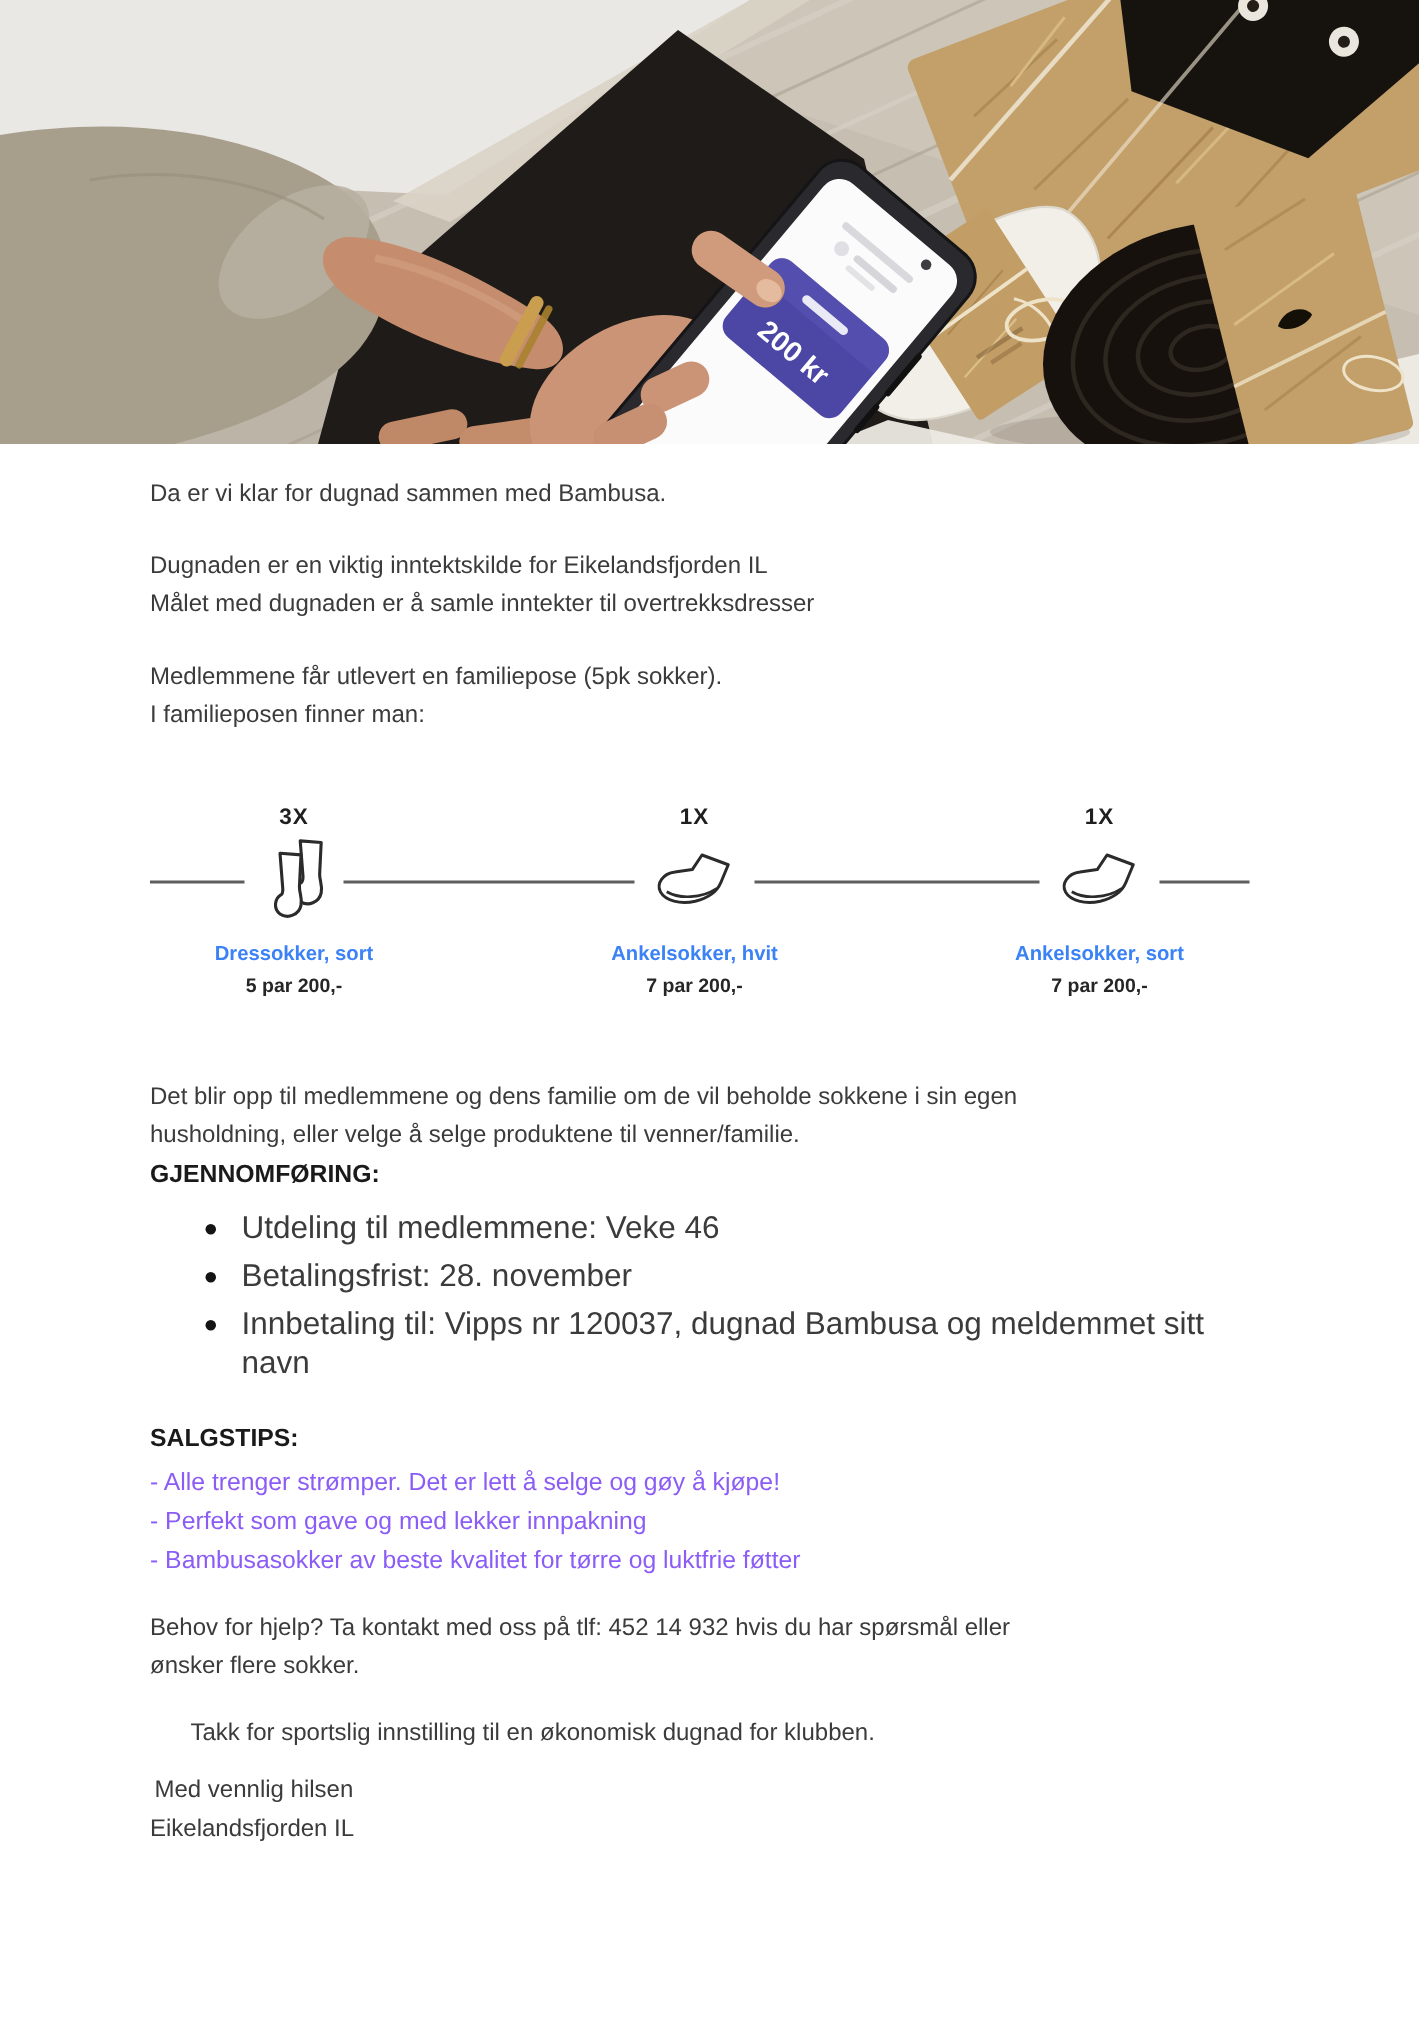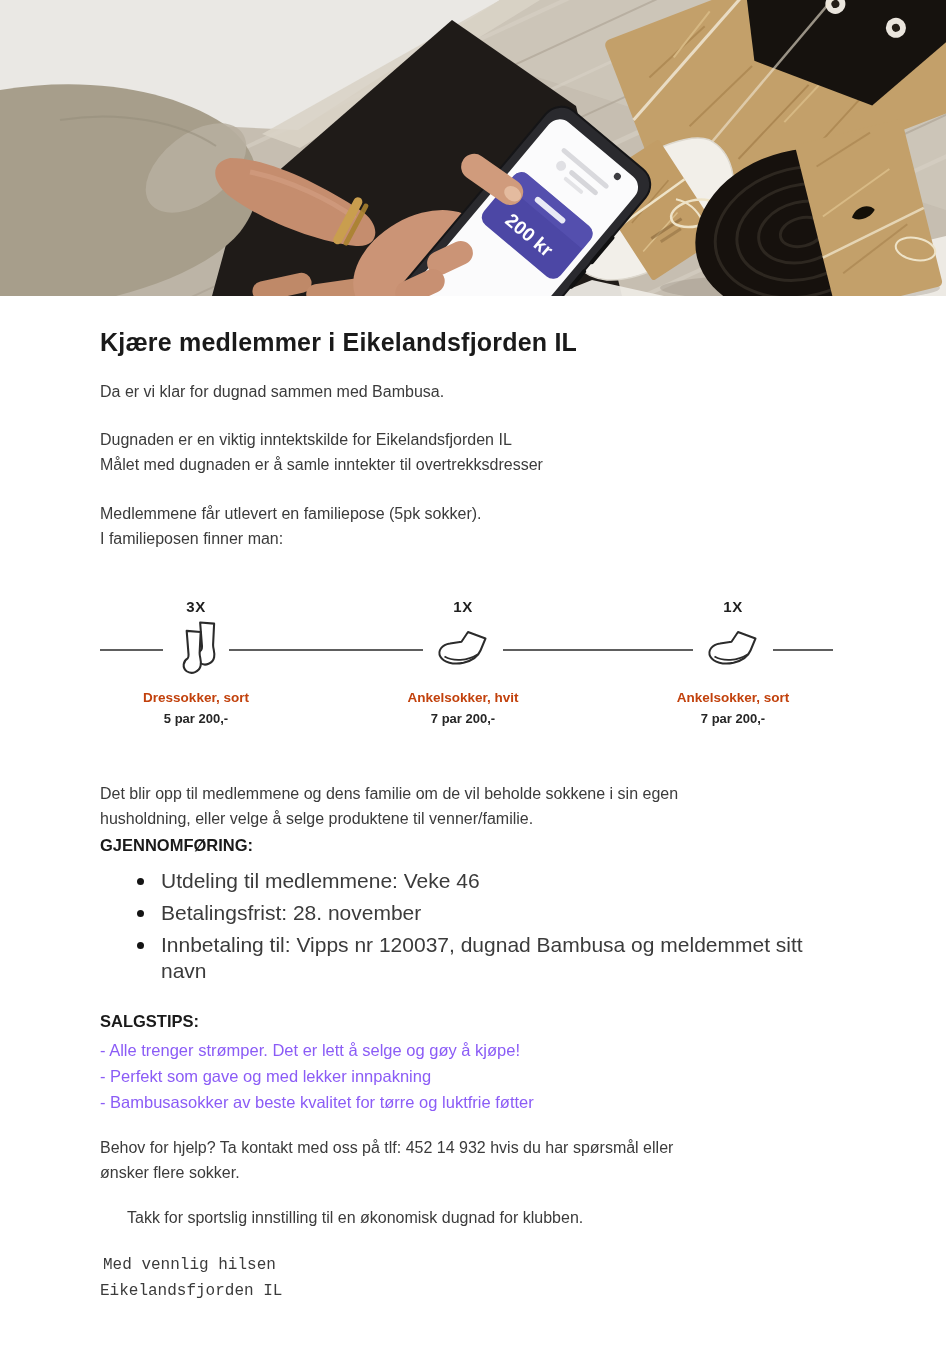--- a/index.html
+++ b/index.html
@@ -22,38 +22,38 @@
   .sock-diagram { position:relative; margin-top:46px; height:130px; }
   .diagram-line { position:absolute; left:0; top:51px; width:733px; height:2px; background:#5e5e5e; }
   .sock-col { position:absolute; top:0; width:220px; height:130px; text-align:center; }
   .sock-col.c1 { left:-14px; }
   .sock-col.c2 { left:253px; }
   .sock-col.c3 { left:523px; }
   .sock-qty { font-size:15px; font-weight:bold; color:#1f1f1f; letter-spacing:.6px; }
   .sock-icon-wrap { position:absolute; left:50%; transform:translateX(-50%); background:#fff; padding:0 12px; line-height:0; }
   .sock-icon-wrap.tall { top:22px; }
   .sock-icon-wrap.low  { top:31px; }
-  .sock-name  { position:absolute; top:92px;  left:0; right:0; font-size:13.5px; font-weight:bold; color:#c2410c; }
+  .sock-name  { position:absolute; top:92px;  left:0; right:0; font-size:13.5px; font-weight:bold; color:#3b82f6; }
   .sock-price { position:absolute; top:113px; left:0; right:0; font-size:13px; font-weight:bold; color:#262626; }
 
   .p4 { margin-top:53px; }
   .p5 { margin-top:21px; }
 
   .section-title { font-size:16.5px; line-height:26px; font-weight:bold; color:#1a1a1a; }
   .bullet-list { margin-top:10px; }
   .bullet-item { display:flex; align-items:flex-start; font-size:21px; line-height:26px; color:#3b3b3b; margin-bottom:6px; }
   .bullet-dot { flex:0 0 auto; width:7px; height:7px; border-radius:50%; background:#141414; margin:10px 17px 0 37px; }
 
   .salgstips-title { margin-top:24px; }
   .tip-line { font-size:16.5px; line-height:26px; color:#8b5cf6; }
   .tips { margin-top:3px; }
 
   .help { margin-top:20px; }
   .thanks { margin-top:19px;margin-left:27px; }
-  .signoff { margin-top:23px;font-family:Liberation Mono, monospace; }
+  .signoff { margin-top:13px; }
   .signoff .line1 { padding-left:3px; }
 </style>
 </head>
 <body>
 
 <div class="page">
 
   <svg class="photo" viewBox="0 0 946 296" preserveAspectRatio="none" role="img">
 
     <g>
@@ -192,21 +192,20 @@
     <g transform="translate(450,258) rotate(-25)">
       <rect x="-24" y="-12" width="48" height="24" rx="12" fill="#cb9476"></rect>
     </g>
     <g transform="translate(420,287) rotate(-25)">
       <rect x="-26" y="-12" width="52" height="24" rx="12" fill="#c89072"></rect>
     </g>
   </svg>
 
   <div class="content">
 
-    <h1 class="page-title">Kjære medlemmer i Eikelandsfjorden IL</h1>
 
     <div class="para p1">Da er vi klar for dugnad sammen med Bambusa.</div>
 
     <div class="para p2">
       <div>Dugnaden er en viktig inntektskilde for Eikelandsfjorden IL</div>
       <div>Målet med dugnaden er å samle inntekter til overtrekksdresser</div>
     </div>
 
     <div class="para p3">
       <div>Medlemmene får utlevert en familiepose (5pk sokker).</div>

